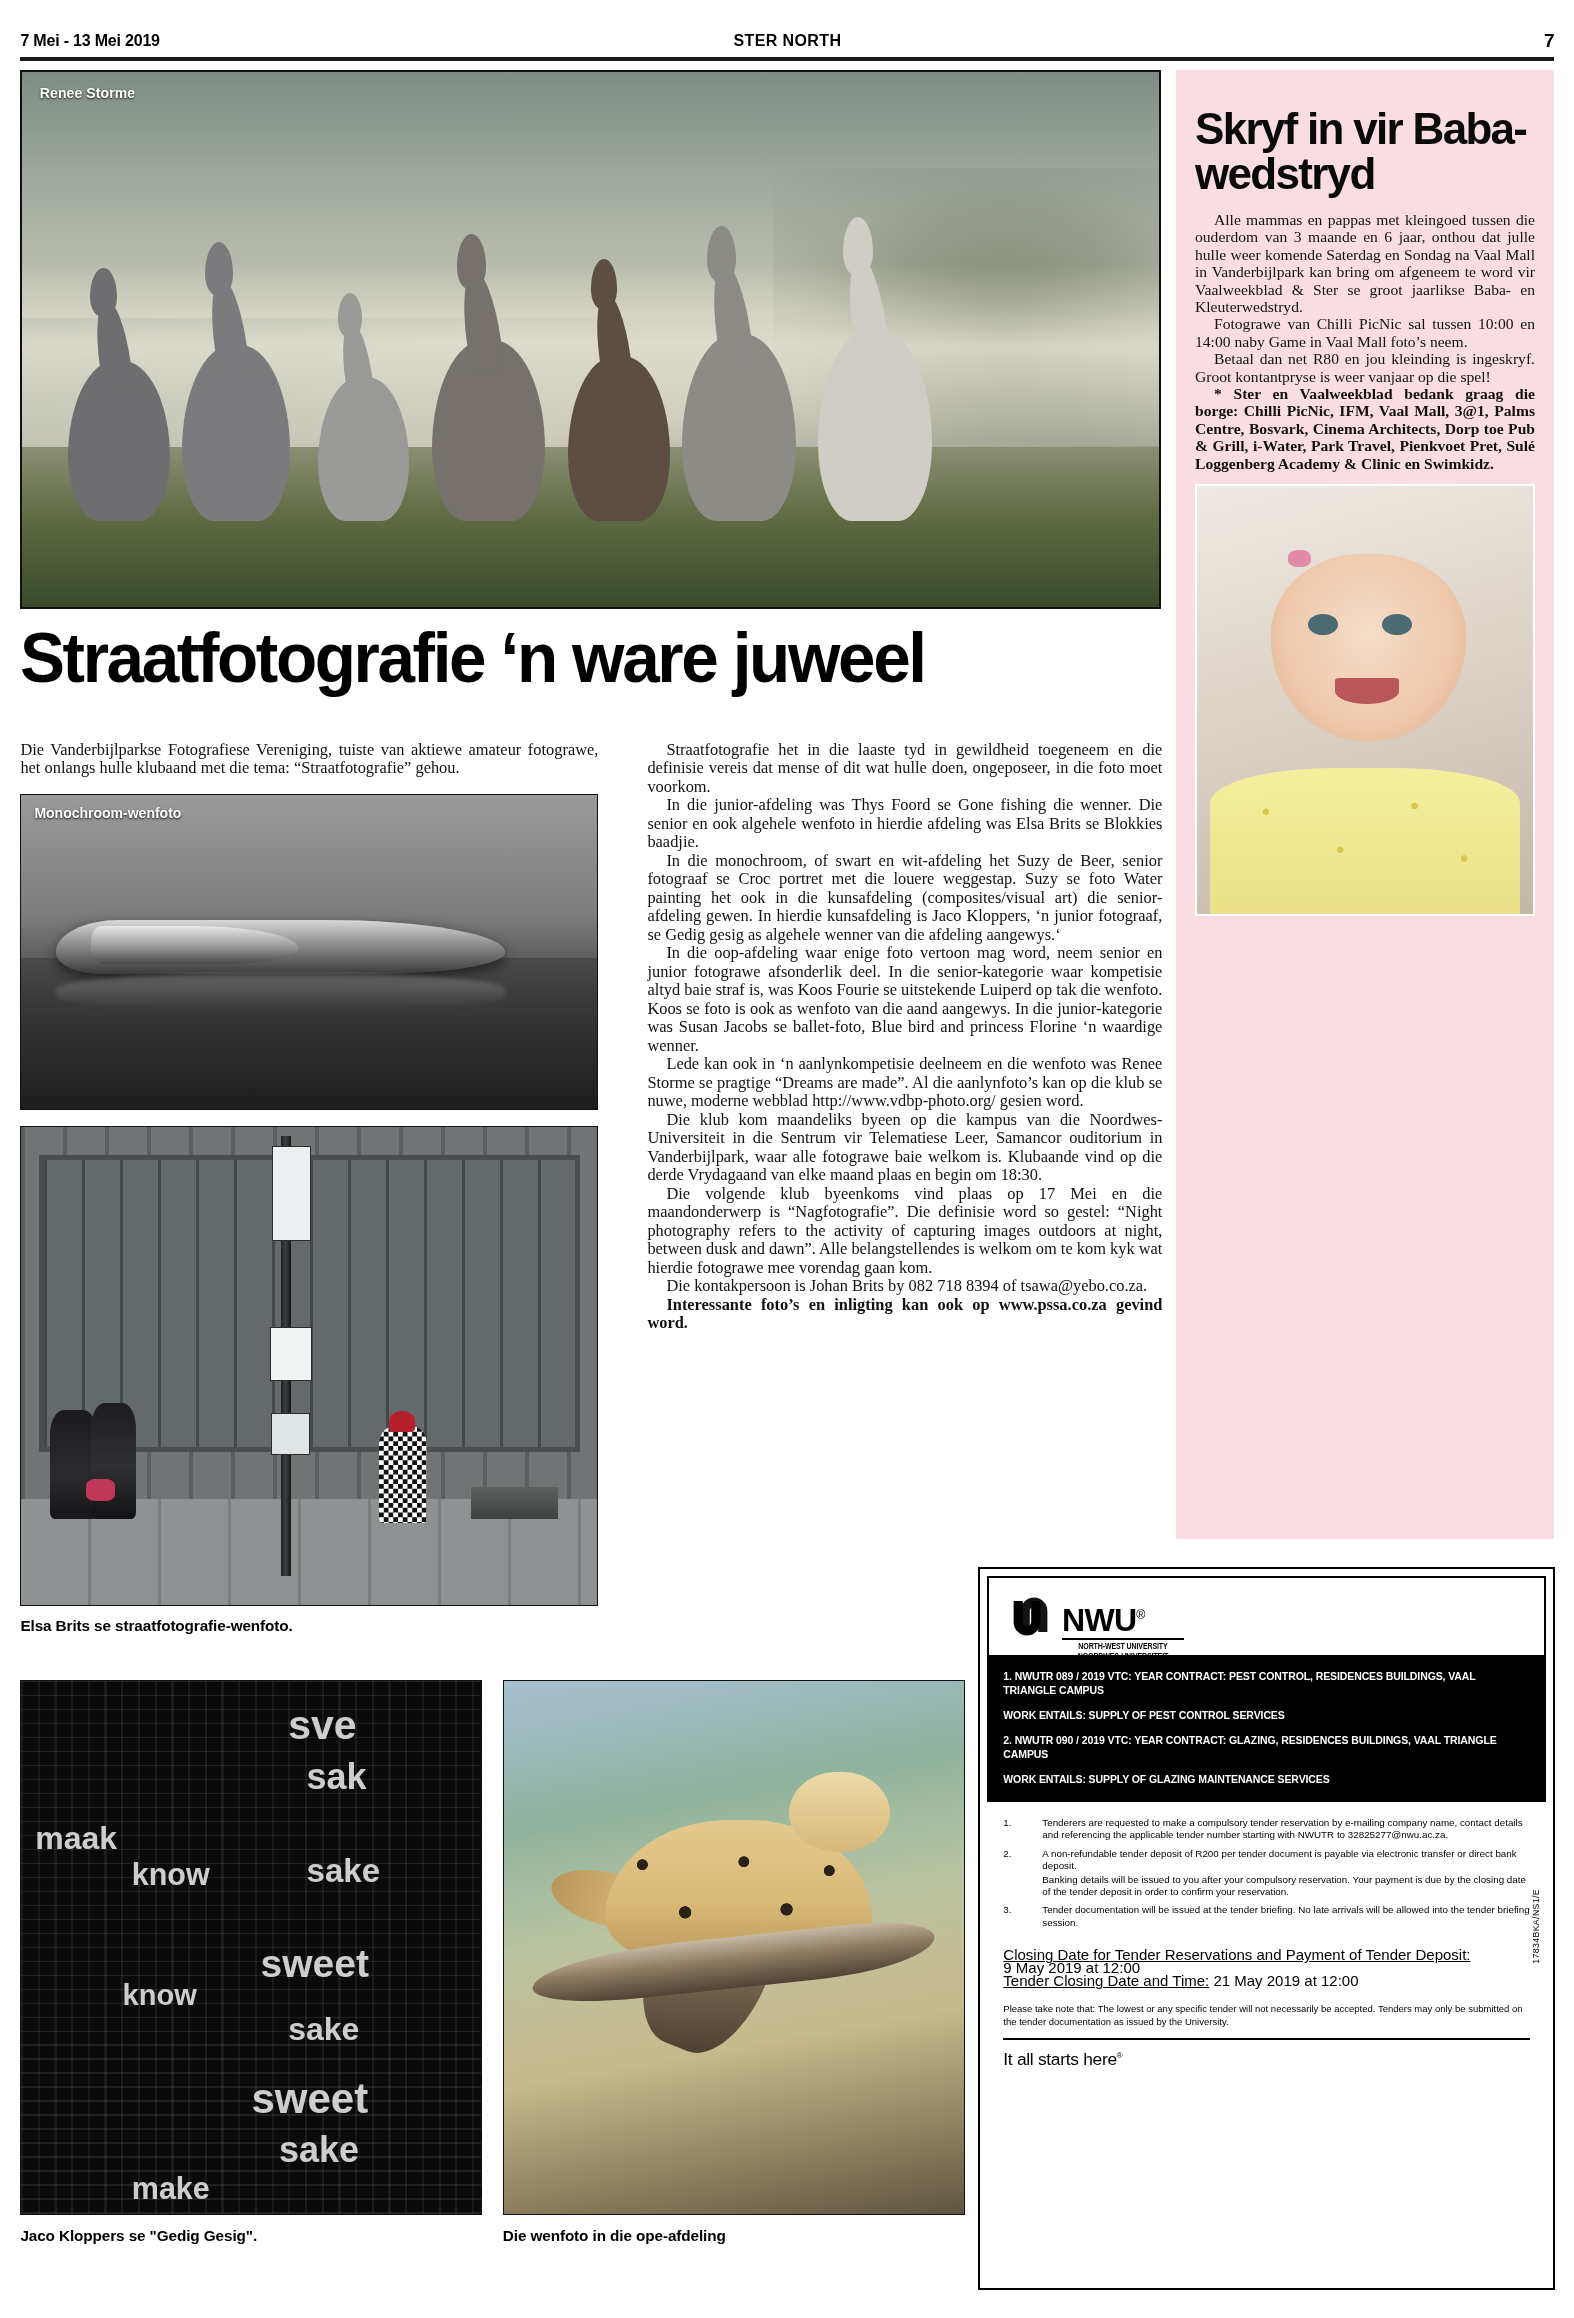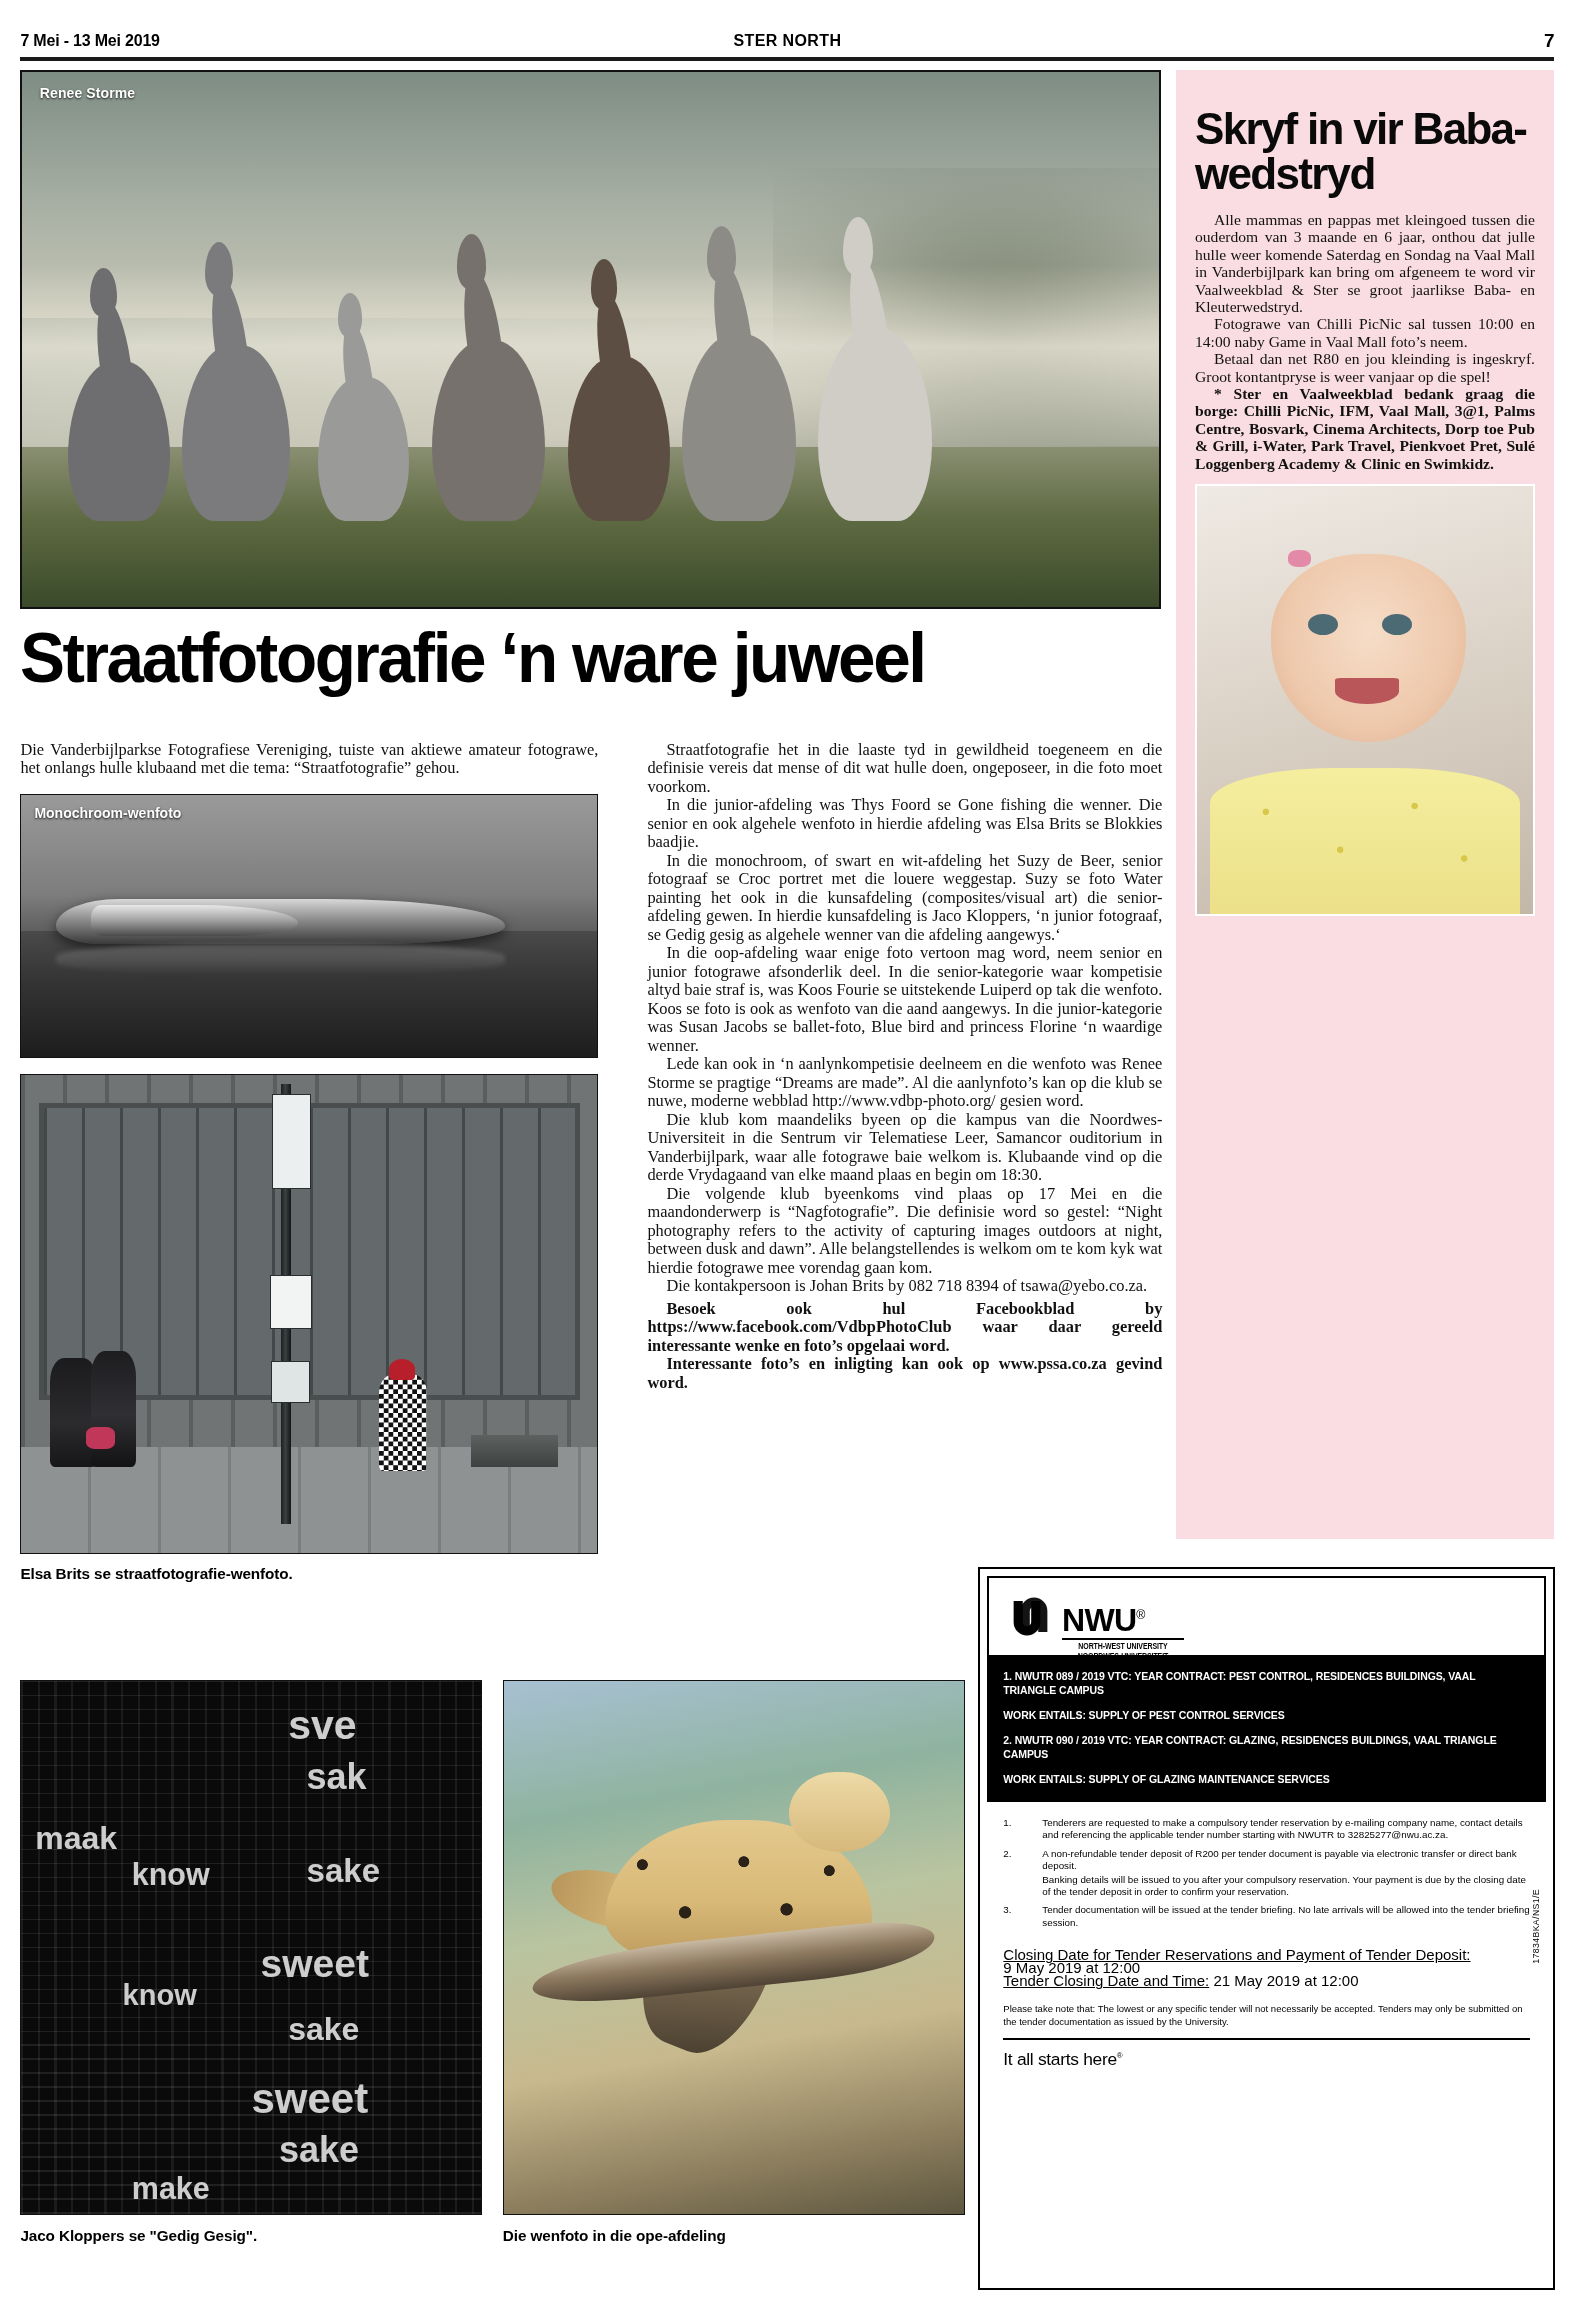--- a/index.html
+++ b/index.html
@@ -120,21 +120,21 @@
     text-align: justify;
     color: #111;
     font-family: "Liberation Serif", serif;
   }
   p.body.indent { text-indent: 19px; }
   p.body.bold { font-weight: bold; }
 
   
   .croc-photo {
     position: relative;
-    width: 578px; height: 264px;
+    width: 578px; height: 316px;
     margin-top: 16px;
     border: 1.5px solid #111;
     overflow: hidden;
     background: linear-gradient(180deg, #9a9a9a 0%, #7d7d7d 38%, #565656 56%, #3c3c3c 72%, #2a2a2a 100%);
   }
   .croc-photo .water {
     position:absolute; left:0; bottom:0; width:100%; height:48%;
     background: linear-gradient(180deg, #4a4a4a 0%, #343434 40%, #1d1d1d 100%);
   }
   .croc-photo .croc-body {
@@ -570,21 +570,20 @@
 
     <div class="col-right">
       <p class="body indent">Straatfotografie het in die laaste tyd in gewildheid toegeneem en die definisie vereis dat mense of dit wat hulle doen, ongeposeer, in die foto moet voorkom.</p>
       <p class="body indent">In die junior-afdeling was Thys Foord se Gone fishing die wenner. Die senior en ook algehele wenfoto in hierdie afdeling was Elsa Brits se Blokkies baadjie.</p>
       <p class="body indent">In die monochroom, of swart en wit-afdeling het Suzy de Beer, senior fotograaf se Croc portret met die louere weggestap. Suzy se foto Water painting het ook in die kunsafdeling (composites/visual art) die senior-afdeling gewen. In hierdie kunsafdeling is Jaco Kloppers, ‘n junior fotograaf, se Gedig gesig as algehele wenner van die afdeling aangewys.‘</p>
       <p class="body indent">In die oop-afdeling waar enige foto vertoon mag word, neem senior en junior fotograwe afsonderlik deel. In die senior-kategorie waar kompetisie altyd baie straf is, was Koos Fourie se uitstekende Luiperd op tak die wenfoto. Koos se foto is ook as wenfoto van die aand aangewys. In die junior-kategorie was Susan Jacobs se ballet-foto, Blue bird and princess Florine ‘n waardige wenner.</p>
       <p class="body indent">Lede kan ook in ‘n aanlynkompetisie deelneem en die wenfoto was Renee Storme se pragtige “Dreams are made”. Al die aanlynfoto’s kan op die klub se nuwe, moderne webblad http://www.vdbp-photo.org/ gesien word.</p>
       <p class="body indent">Die klub kom maandeliks byeen op die kampus van die Noordwes-Universiteit in die Sentrum vir Telematiese Leer, Samancor ouditorium in Vanderbijlpark, waar alle fotograwe baie welkom is. Klubaande vind op die derde Vrydagaand van elke maand plaas en begin om 18:30.</p>
       <p class="body indent">Die volgende klub byeenkoms vind plaas op 17 Mei en die maandonderwerp is “Nagfotografie”. Die definisie word so gestel: “Night photography refers to the activity of capturing images outdoors at night, between dusk and dawn”. Alle belangstellendes is welkom om te kom kyk wat hierdie fotograwe mee vorendag gaan kom.</p>
       <p class="body indent">Die kontakpersoon is Johan Brits by 082 718 8394 of tsawa@yebo.co.za.</p>
-      <p class="body indent bold" style="margin-top:4.4px;">Besoek ook hul Facebookblad by https://www.facebook.com/VdbpPhotoClub waar daar gereeld interessante wenke en foto’s opgelaai word.</p>
       <p class="body indent bold">Interessante foto’s en inligting kan ook op www.pssa.co.za gevind word.</p>
     </div>
 
   </div>
 </div>
 
 <div class="bottom-row">
 
   <div class="bottom-photo-wrap">
     <div class="bp-img bp-typo">

